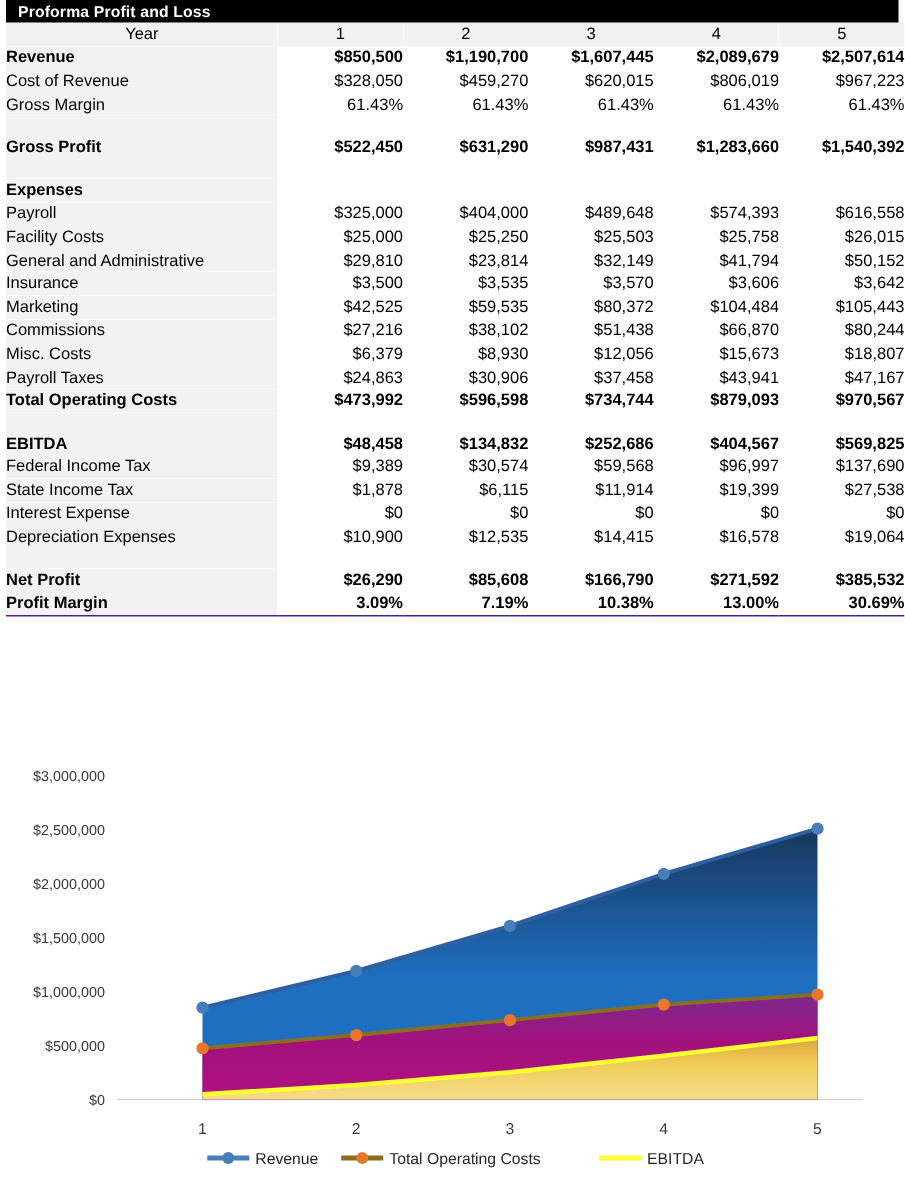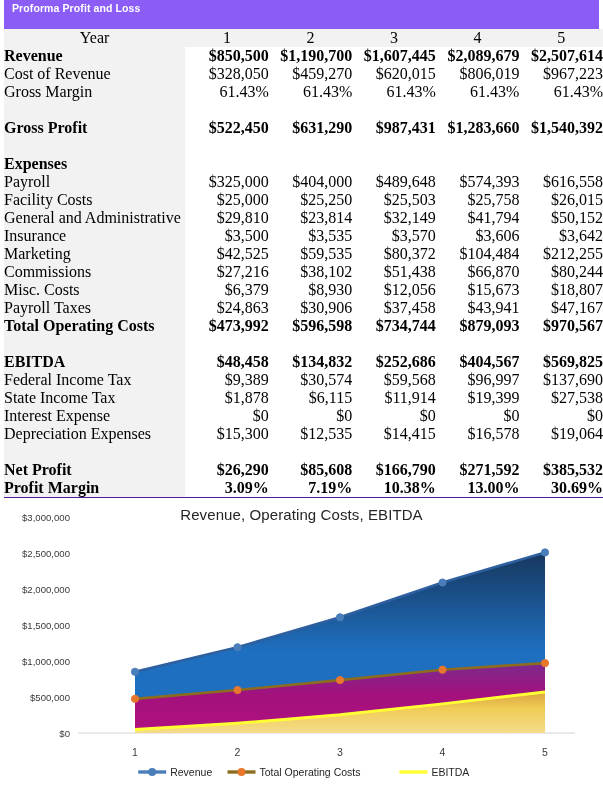--- a/index.html
+++ b/index.html
@@ -17,39 +17,38 @@
   }
 
   
   #pl-table {
     position: absolute;
     left: 0;
     top: 0;
     width: 603px;
   }
   .title-bar {
-    background: #8b5cf6;
+    background: #000000;
     color: #ffffff;
     font-size: 10.5px;
     font-weight: bold;
     padding: 2px 0 2px 8px;
-    height: 29px;
+    height: 15px;
     line-height: 13px;
     margin-left: 4px;
     width: 595px;
     box-sizing: border-box;
     letter-spacing: 0.1px;
   }
   table.pl {
     border-collapse: collapse;
     width: 599px;
     margin-left: 4px;
     table-layout: fixed;
-    font-size: 16px;
-    font-family: Liberation Serif, serif;
+    font-size: 11px;
   }
   table.pl td {
     height: 15.6px;
     padding: 0;
     vertical-align: middle;
     white-space: nowrap;
     overflow: hidden;
   }
   td.lbl {
     width: 181px;
@@ -219,21 +218,21 @@
           <td class="num">$3,570</td>
           <td class="num">$3,606</td>
           <td class="num">$3,642</td>
         </tr>
         <tr>
           <td class="lbl">Marketing</td>
           <td class="num">$42,525</td>
           <td class="num">$59,535</td>
           <td class="num">$80,372</td>
           <td class="num">$104,484</td>
-          <td class="num">$212,255</td>
+          <td class="num">$105,443</td>
         </tr>
         <tr>
           <td class="lbl">Commissions</td>
           <td class="num">$27,216</td>
           <td class="num">$38,102</td>
           <td class="num">$51,438</td>
           <td class="num">$66,870</td>
           <td class="num">$80,244</td>
         </tr>
         <tr>
@@ -295,21 +294,21 @@
         <tr>
           <td class="lbl">Interest Expense</td>
           <td class="num">$0</td>
           <td class="num">$0</td>
           <td class="num">$0</td>
           <td class="num">$0</td>
           <td class="num">$0</td>
         </tr>
         <tr>
           <td class="lbl">Depreciation Expenses</td>
-          <td class="num">$15,300</td>
+          <td class="num">$10,900</td>
           <td class="num">$12,535</td>
           <td class="num">$14,415</td>
           <td class="num">$16,578</td>
           <td class="num">$19,064</td>
         </tr>
         <tr class="spacer">
           <td class="lbl">&nbsp;</td>
           <td class="num">&nbsp;</td>
           <td class="num">&nbsp;</td>
           <td class="num">&nbsp;</td>
@@ -330,21 +329,20 @@
           <td class="num b">7.19%</td>
           <td class="num b">10.38%</td>
           <td class="num b">13.00%</td>
           <td class="num b">30.69%</td>
         </tr>
       </tbody>
   </table>
 </div>
 
 <div id="chart-block">
-  <div id="chart-title">Revenue, Operating Costs, EBITDA</div>
   <svg id="chart-svg" width="603" height="300">
     <defs>
       <linearGradient id="gradRev" x1="0" y1="0" x2="0" y2="1">
         <stop offset="0%" stop-color="#17375E"></stop>
         <stop offset="55%" stop-color="#1F6FC0"></stop>
         <stop offset="100%" stop-color="#1F6FC0"></stop>
       </linearGradient>
       <linearGradient id="gradCost" x1="0" y1="0" x2="0" y2="1">
         <stop offset="0%" stop-color="#7B2A8E"></stop>
         <stop offset="45%" stop-color="#A3117C"></stop>

